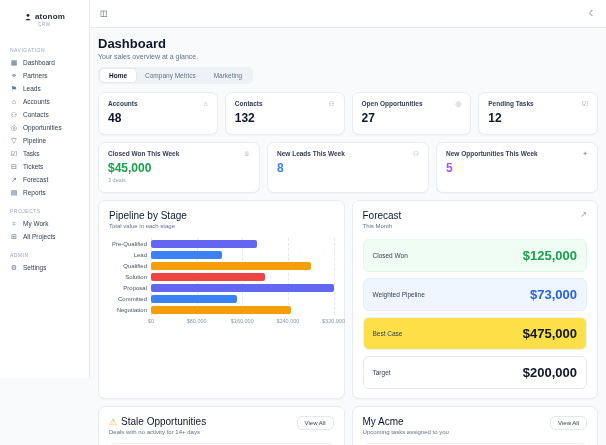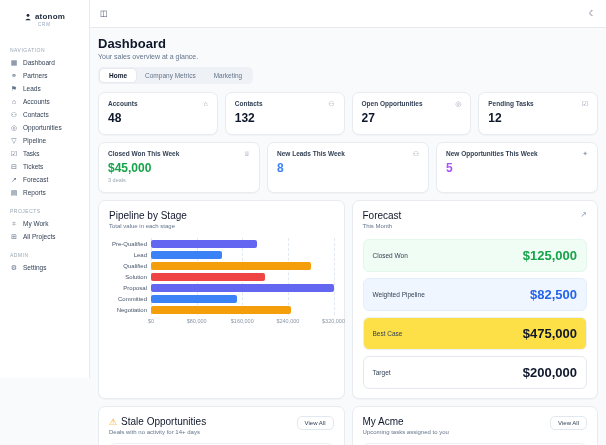--- a/index.html
+++ b/index.html
@@ -315,21 +315,21 @@
           </div>
           <span class="trend-icon">↗</span>
         </div>
         <div class="f-rows">
           <div class="f-row green">
               <span class="fl">Closed Won</span>
               <span class="fv">$125,000</span>
             </div>
           <div class="f-row blue">
               <span class="fl">Weighted Pipeline</span>
-              <span class="fv">$82,500</span>
+              <span class="fv">$73,000</span>
             </div>
           <div class="f-row gray">
               <span class="fl">Best Case</span>
               <span class="fv">$475,000</span>
             </div>
           <div class="f-row plain">
               <span class="fl">Target</span>
               <span class="fv">$200,000</span>
             </div>
         </div>

